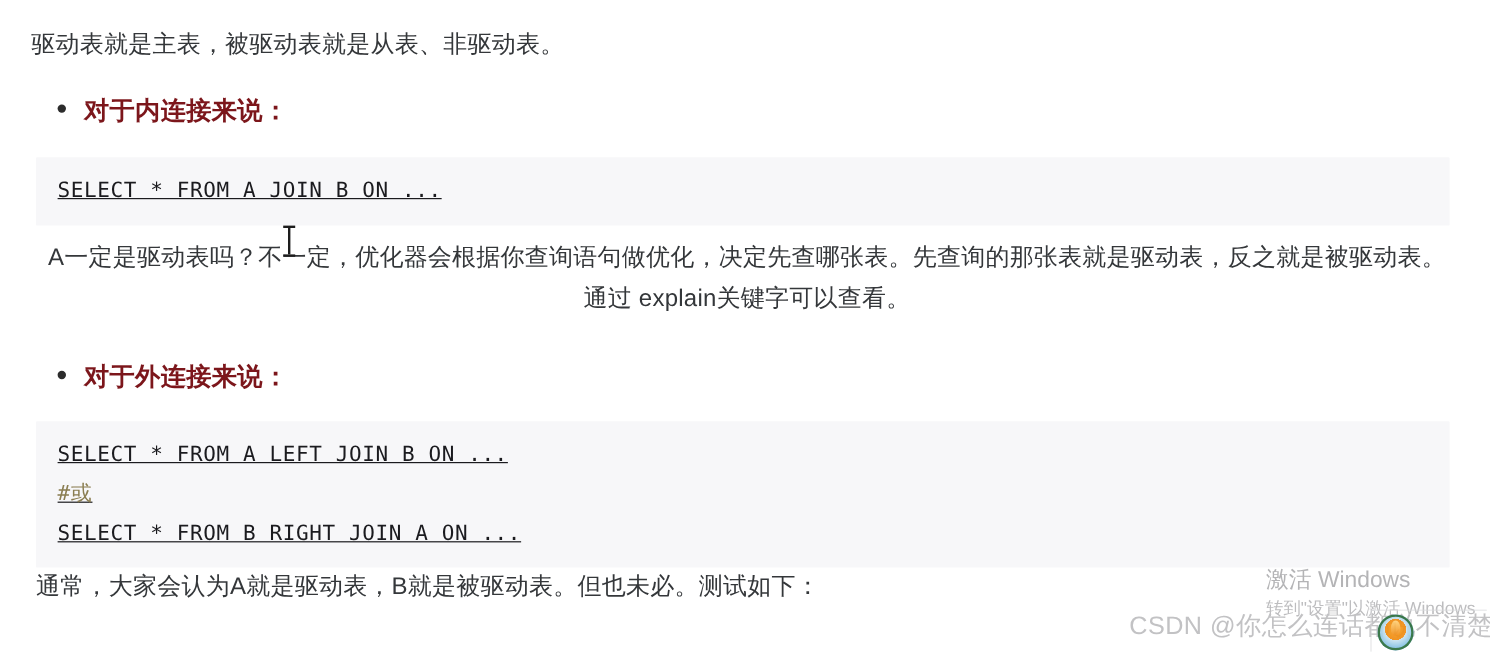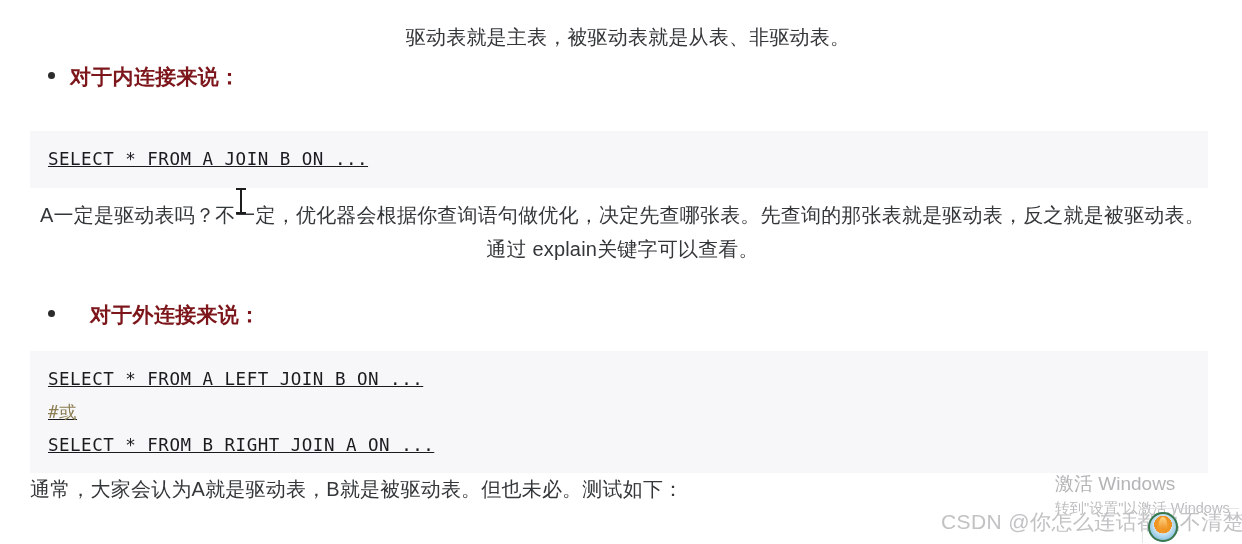--- a/index.html
+++ b/index.html
@@ -28,24 +28,23 @@
   .para {
     position: absolute;
     font-size: 20px;
     line-height: 34px;
     color: #34373a;
     letter-spacing: 0.2px;
     white-space: pre-wrap;
   }
 
   .para-intro {
-    left: 38px;
+    left: 26px;
     top: 20px;
     width: 1180px;
-    text-align: center;
   }
 
   .para-mid {
     left: 30px;
     top: 198px;
     width: 1185px;
     text-align: center;
   }
 
   .para-bottom {
@@ -54,22 +53,22 @@
     width: 1000px;
   }
 
   
   .bullet-row {
     position: absolute;
     display: flex;
     align-items: baseline;
     left: 30px;
   }
-  .bullet-row.first { top: 64px; text-align: right; }
-  .bullet-row.second { top: 302px; gap: 20px; }
+  .bullet-row.first { top: 80px; text-align: right; }
+  .bullet-row.second { top: 302px; }
 
   .bullet-dot {
     width: 7px;
     height: 7px;
     border-radius: 50%;
     background: #2c2c2c;
     margin-right: 15px;
     margin-left: 18px;
     position: relative;
     top: -5px;

